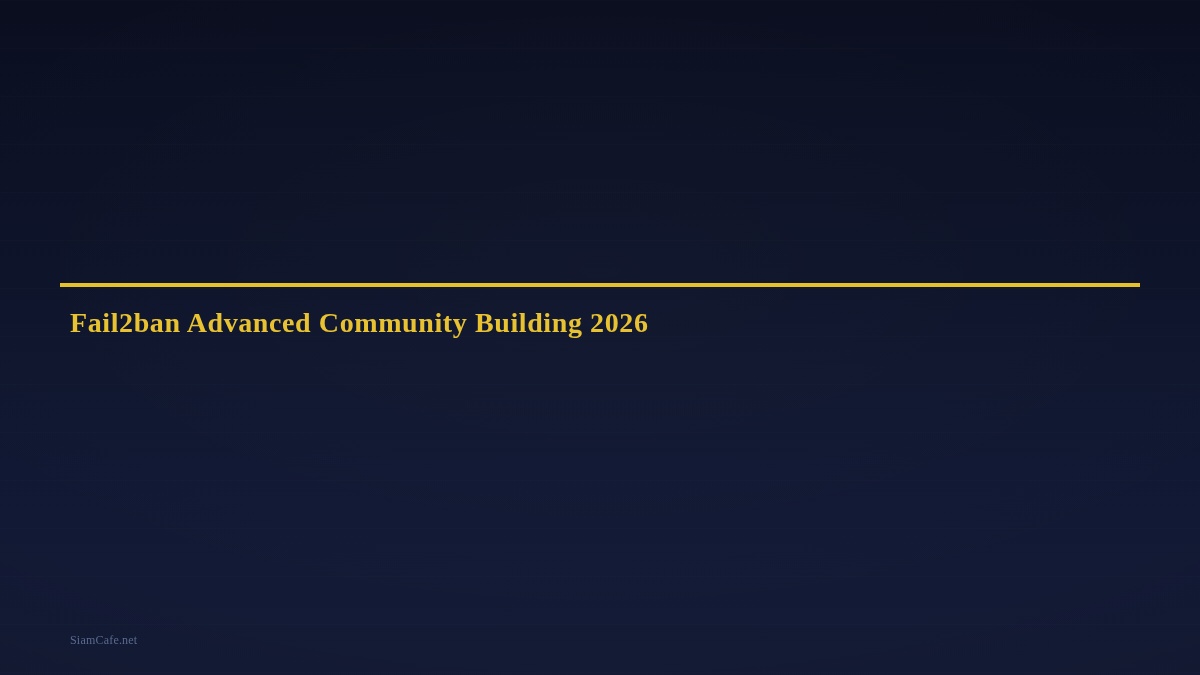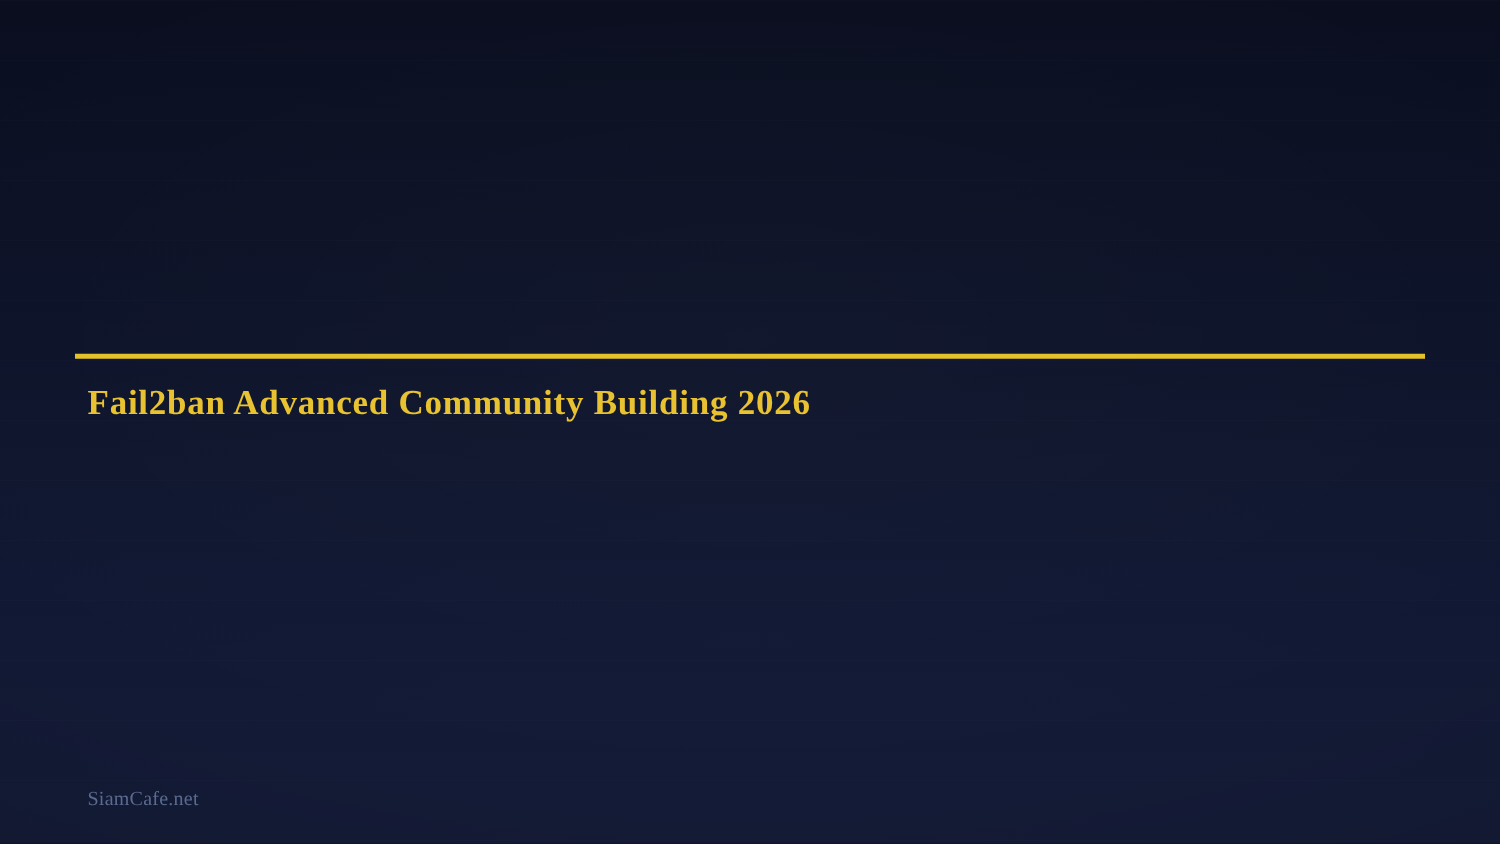--- a/index.html
+++ b/index.html
@@ -76,21 +76,21 @@
     font-weight: 700;
     letter-spacing: 0.6px;
     color: #e8c230;
     white-space: nowrap;
   }
 
   .footer-brand {
     position: absolute;
     left: 70px;
     top: 630px;
-    font-size: 16px;
+    font-size: 12px;
     line-height: 20px;
     font-weight: 400;
     letter-spacing: 0.2px;
     color: #5a6a90;
     white-space: nowrap;
   }
 </style>
 </head>
 <body>
 

